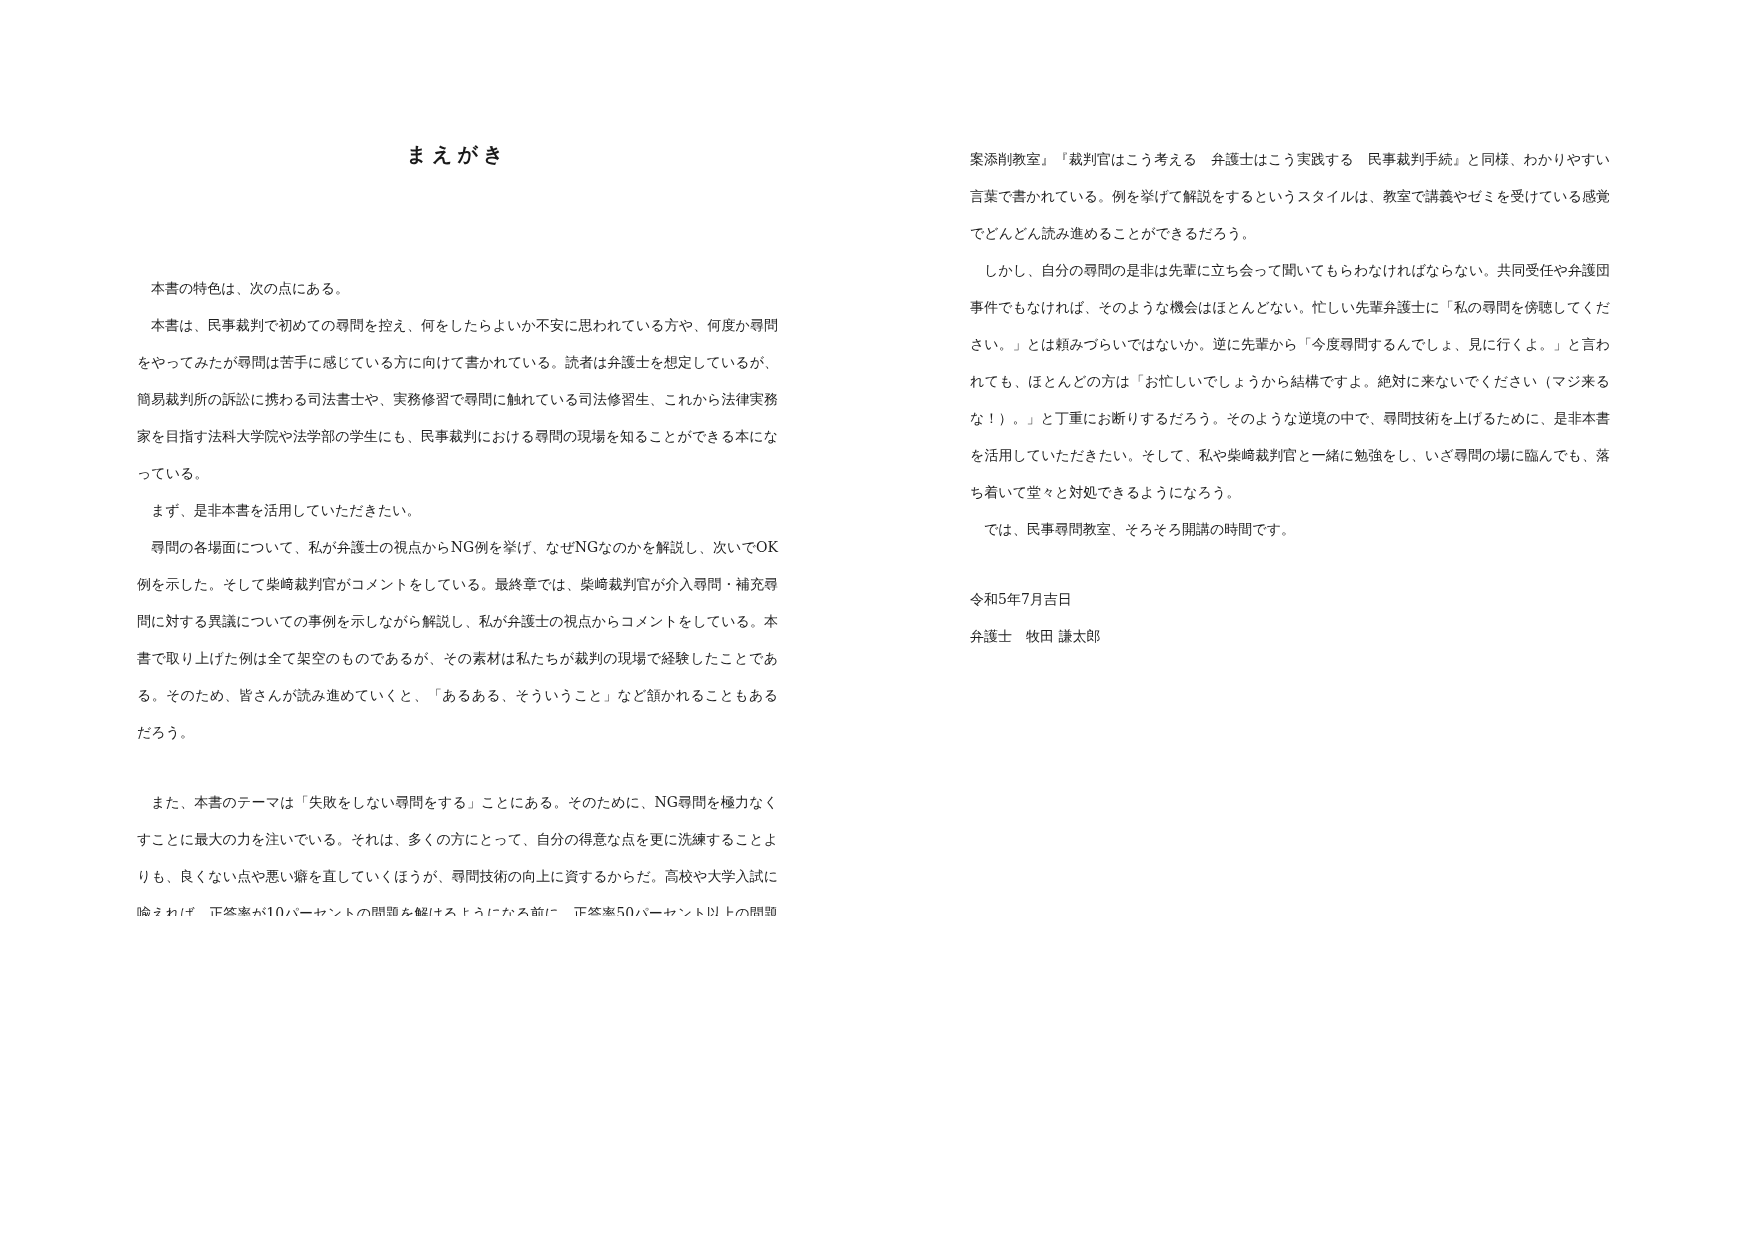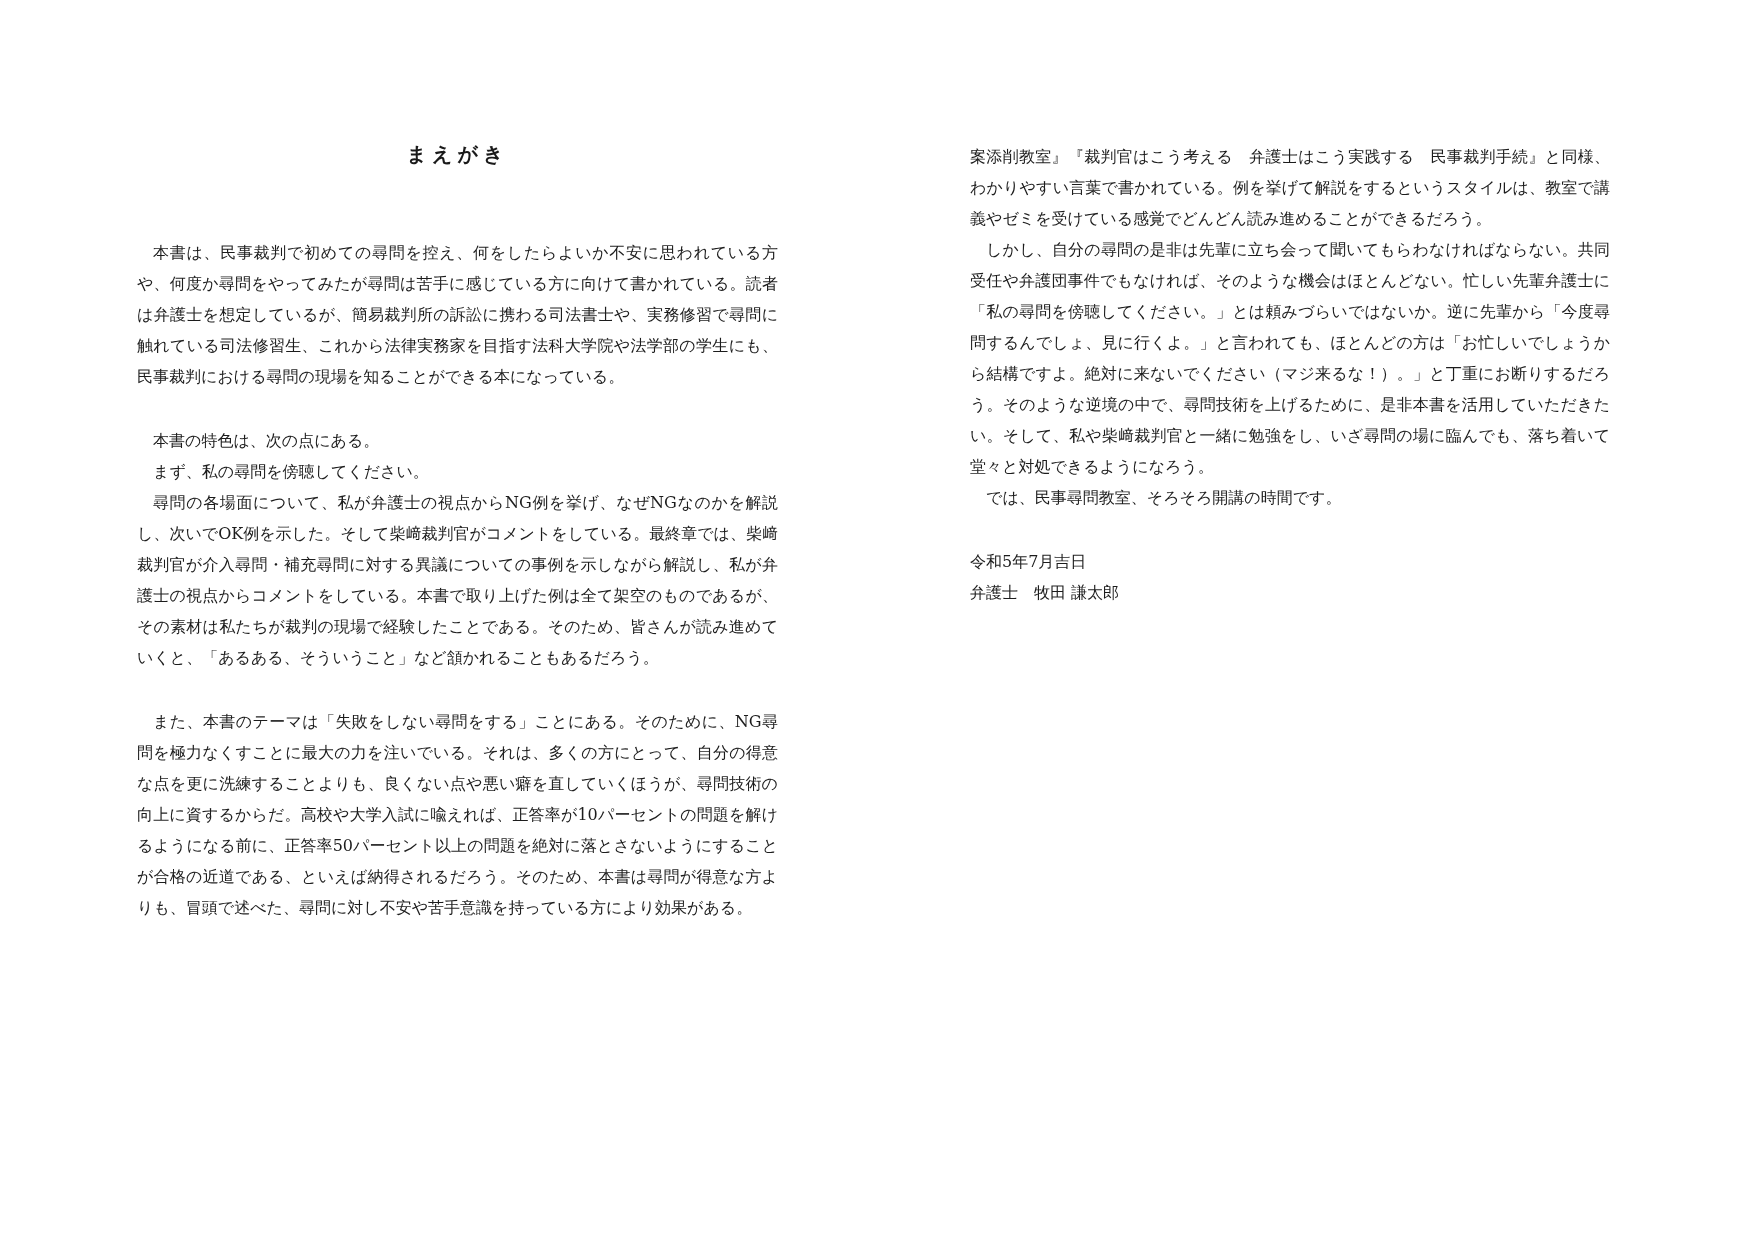--- a/index.html
+++ b/index.html
@@ -25,22 +25,22 @@
     text-align: center;
     font-family: "DejaVu Sans", "Liberation Sans", sans-serif;
     font-weight: bold;
     font-size: 20px;
     line-height: 33px;
     letter-spacing: 5px;
     color: #1a1a1a;
   }
   .page-body {
     position: absolute;
-    font-size: 16px;
-    line-height: 31px;
+    font-size: 14px;
+    line-height: 37px;
     text-align: justify;
     letter-spacing: 0;
   }
   #left-body {
     left: 137px;
     top: 237px;
     width: 641px;
   }
   #right-body {
     left: 970px;
@@ -87,23 +87,23 @@
   }
 </style>
 </head>
 <body>
 
 <div id="spread">
 
   <h1 id="page-title">まえがき</h1>
 
   <div id="left-body" class="page-body">
+      <p class="para indent gap">本書の特色は、次の点にある。</p>
       <p class="para indent">本書は、民事裁判で初めての尋問を控え、何をしたらよいか不安に思われている方や、何度か尋問をやってみたが尋問は苦手に感じている方に向けて書かれている。読者は弁護士を想定しているが、簡易裁判所の訴訟に携わる司法書士や、実務修習で尋問に触れている司法修習生、これから法律実務家を目指す法科大学院や法学部の学生にも、民事裁判における尋問の現場を知ることができる本になっている。</p>
-      <p class="para indent gap">本書の特色は、次の点にある。</p>
-      <p class="para indent">まず、私の尋問を傍聴してください。</p>
+      <p class="para indent">まず、是非本書を活用していただきたい。</p>
       <p class="para indent">尋問の各場面について、私が弁護士の視点からNG例を挙げ、なぜNGなのかを解説し、次いでOK例を示した。そして柴﨑裁判官がコメントをしている。最終章では、柴﨑裁判官が介入尋問・補充尋問に対する異議についての事例を示しながら解説し、私が弁護士の視点からコメントをしている。本書で取り上げた例は全て架空のものであるが、その素材は私たちが裁判の現場で経験したことである。そのため、皆さんが読み進めていくと、「あるある、そういうこと」など頷かれることもあるだろう。</p>
       <p class="para indent gap">また、本書のテーマは「失敗をしない尋問をする」ことにある。そのために、NG尋問を極力なくすことに最大の力を注いでいる。それは、多くの方にとって、自分の得意な点を更に洗練することよりも、良くない点や悪い癖を直していくほうが、尋問技術の向上に資するからだ。高校や大学入試に喩えれば、正答率が10パーセントの問題を解けるようになる前に、正答率50パーセント以上の問題を絶対に落とさないようにすることが合格の近道である、といえば納得されるだろう。そのため、本書は尋問が得意な方よりも、冒頭で述べた、尋問に対し不安や苦手意識を持っている方により効果がある。</p>
       <p class="para indent">更に、私たちの既刊『弁護士はこう表現する　裁判官はここを見る　起</p>
     </div>
 
   <div id="right-body" class="page-body">
       <p class="para noindent">案添削教室』『裁判官はこう考える　弁護士はこう実践する　民事裁判手続』と同様、わかりやすい言葉で書かれている。例を挙げて解説をするというスタイルは、教室で講義やゼミを受けている感覚でどんどん読み進めることができるだろう。</p>
       <p class="para indent">しかし、自分の尋問の是非は先輩に立ち会って聞いてもらわなければならない。共同受任や弁護団事件でもなければ、そのような機会はほとんどない。忙しい先輩弁護士に「私の尋問を傍聴してください。」とは頼みづらいではないか。逆に先輩から「今度尋問するんでしょ、見に行くよ。」と言われても、ほとんどの方は「お忙しいでしょうから結構ですよ。絶対に来ないでください（マジ来るな！）。」と丁重にお断りするだろう。そのような逆境の中で、尋問技術を上げるために、是非本書を活用していただきたい。そして、私や柴﨑裁判官と一緒に勉強をし、いざ尋問の場に臨んでも、落ち着いて堂々と対処できるようになろう。</p>
       <p class="para indent">では、民事尋問教室、そろそろ開講の時間です。</p>
       <p class="para noindent gap">令和5年7月吉日</p>

